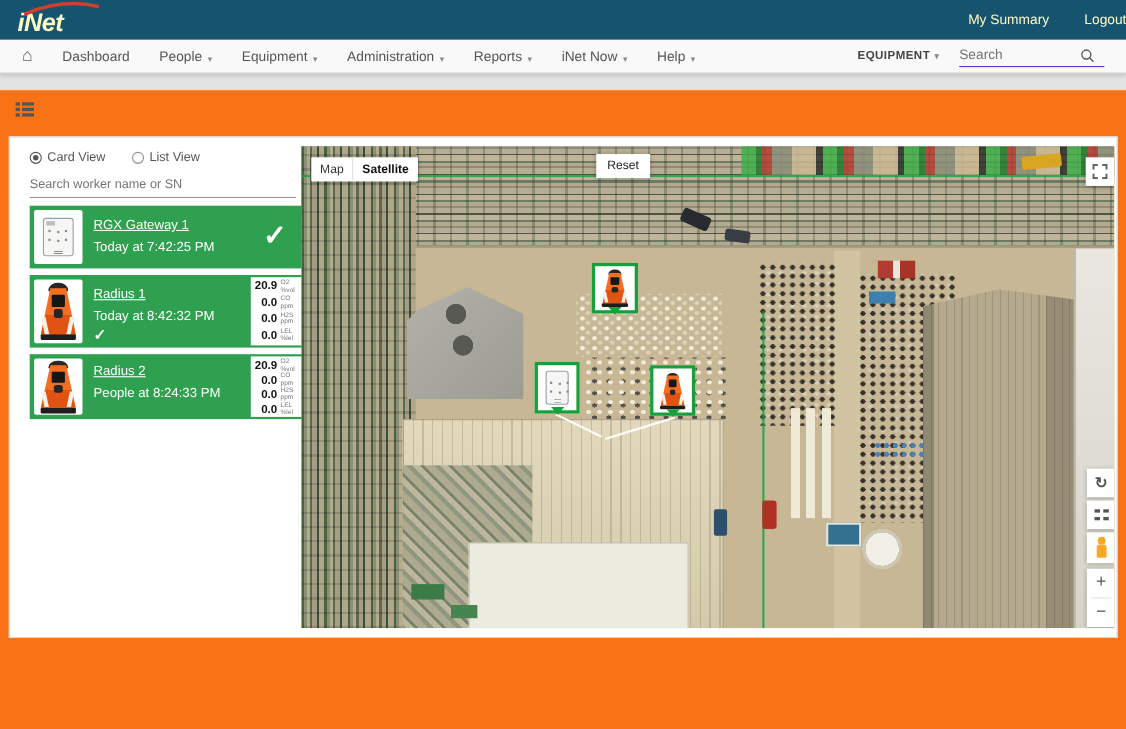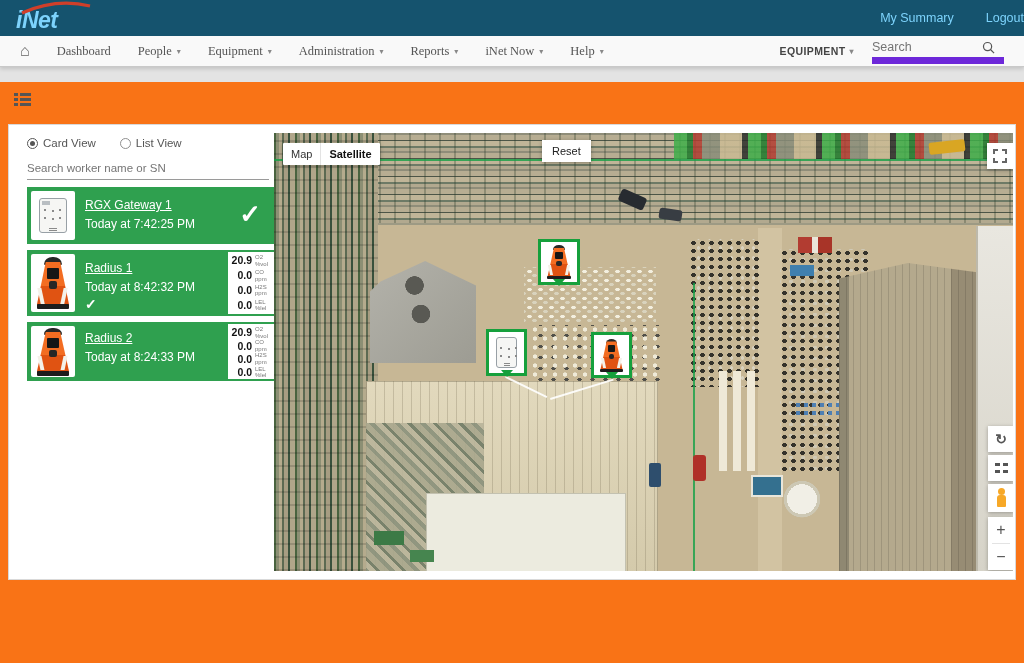--- a/index.html
+++ b/index.html
@@ -1,42 +1,42 @@
 <!DOCTYPE html>
 <html><head>
 <meta charset="utf-8">
 <style>
   * { margin:0; padding:0; box-sizing:border-box; }
   html,body { width:1024px; height:663px; }
   body { font-family:"Liberation Sans", sans-serif; background:#e3e3e3; position:relative; overflow:hidden; }
 
   
   .topbar { position:absolute; left:0; top:0; width:1024px; height:36px; background:#15536e;
-            display:flex; align-items:center; color:#7dd3fc; z-index:20; }
+            display:flex; align-items:center; color:#fef9c3; z-index:20; }
   .logo { margin-left:16px; position:relative; font-style:italic; font-weight:bold; font-size:23px;
           letter-spacing:-.5px; padding-top:4px; cursor:pointer; }
   .logo svg { position:absolute; top:-2px; left:4px; }
   .hdr-links { margin-left:auto; display:flex; gap:32px; font-size:12.5px; }
   .hdr-links span { cursor:pointer; }
   .brand { margin:0 14px 0 38px; font-style:italic; font-weight:bold; font-size:13.5px;
            line-height:1.1; letter-spacing:.4px; text-align:left; }
   .brand .l1 { border-bottom:1.5px solid #fff; padding:0 14px 1px 0; display:inline-block; }
   .brand .l2 { display:block; padding-left:6px; }
 
   
   .mainnav { position:absolute; left:0; top:36px; width:1024px; height:31px; background:#f9f9f9;
              border-bottom:1px solid #c9c9c9; box-shadow:0 2px 4px rgba(0,0,0,.14);
              display:flex; align-items:center; font-size:12.5px; color:#555; z-index:15; }
   .home { margin-left:20px; font-size:16px; color:#666; cursor:pointer; line-height:1; }
-  .nav-item { margin-left:27px; display:flex; align-items:center; gap:5px; cursor:pointer; white-space:nowrap;font-family:Liberation Serif, serif; }
+  .nav-item { margin-left:27px; display:flex; align-items:flex-end; gap:5px; cursor:pointer; white-space:nowrap; }
   .caret { font-size:8px; color:#888; }
   .nav-right { margin-left:auto; display:flex; align-items:center; gap:18px; padding-right:20px; }
   .scope { font-size:10.5px; font-weight:bold; color:#444; letter-spacing:.4px;
            display:flex; align-items:center; gap:4px; cursor:pointer; }
-  .search-wrap { width:132px; border-bottom:7px solid #6d28d9; display:flex; align-items:center; padding:2px 0 3px; }
+  .search-wrap { width:132px; border-bottom:1px solid #6d28d9; display:flex; align-items:center; padding:2px 0 3px; }
   .search-wrap input { border:0; outline:0; background:transparent; font-size:12.5px; width:110px;
                        font-family:inherit; color:#333; }
   .mag { width:13px; height:13px; flex:none; cursor:pointer; }
 
   
   .workspace { position:absolute; left:0; top:82px; width:1024px; height:595px; background:#f97316; }
   .list-toggle { position:absolute; left:14px; top:10px; cursor:pointer; }
   .content-card { position:absolute; left:8px; top:42px; width:1008px; height:456px; background:#fff;
                   border:1px solid #d9d9d9; }
 
@@ -360,21 +360,21 @@
                 <span class="b"></span>
                 <span class="s"></span>
                 <span class="p"></span>
               <span class="wl"></span>
                 <span class="wr"></span>
                 <span class="f"></span>
             </span>
           </div>
           <div class="dev-main" style="padding-top:6px;">
             <span class="dev-name">Radius 2</span>
-            <div class="dev-time">Today at 8:24:33 PM</div>
+            <div class="dev-time">People at 8:24:33 PM</div>
           </div>
           <div class="readings">
             <div class="r-row">
               <span class="r-val">20.9</span>
               <span class="r-lab">
                   <span>O2</span>
                   <span>%vol</span>
                 </span>
             </div>
             <div class="r-row">

